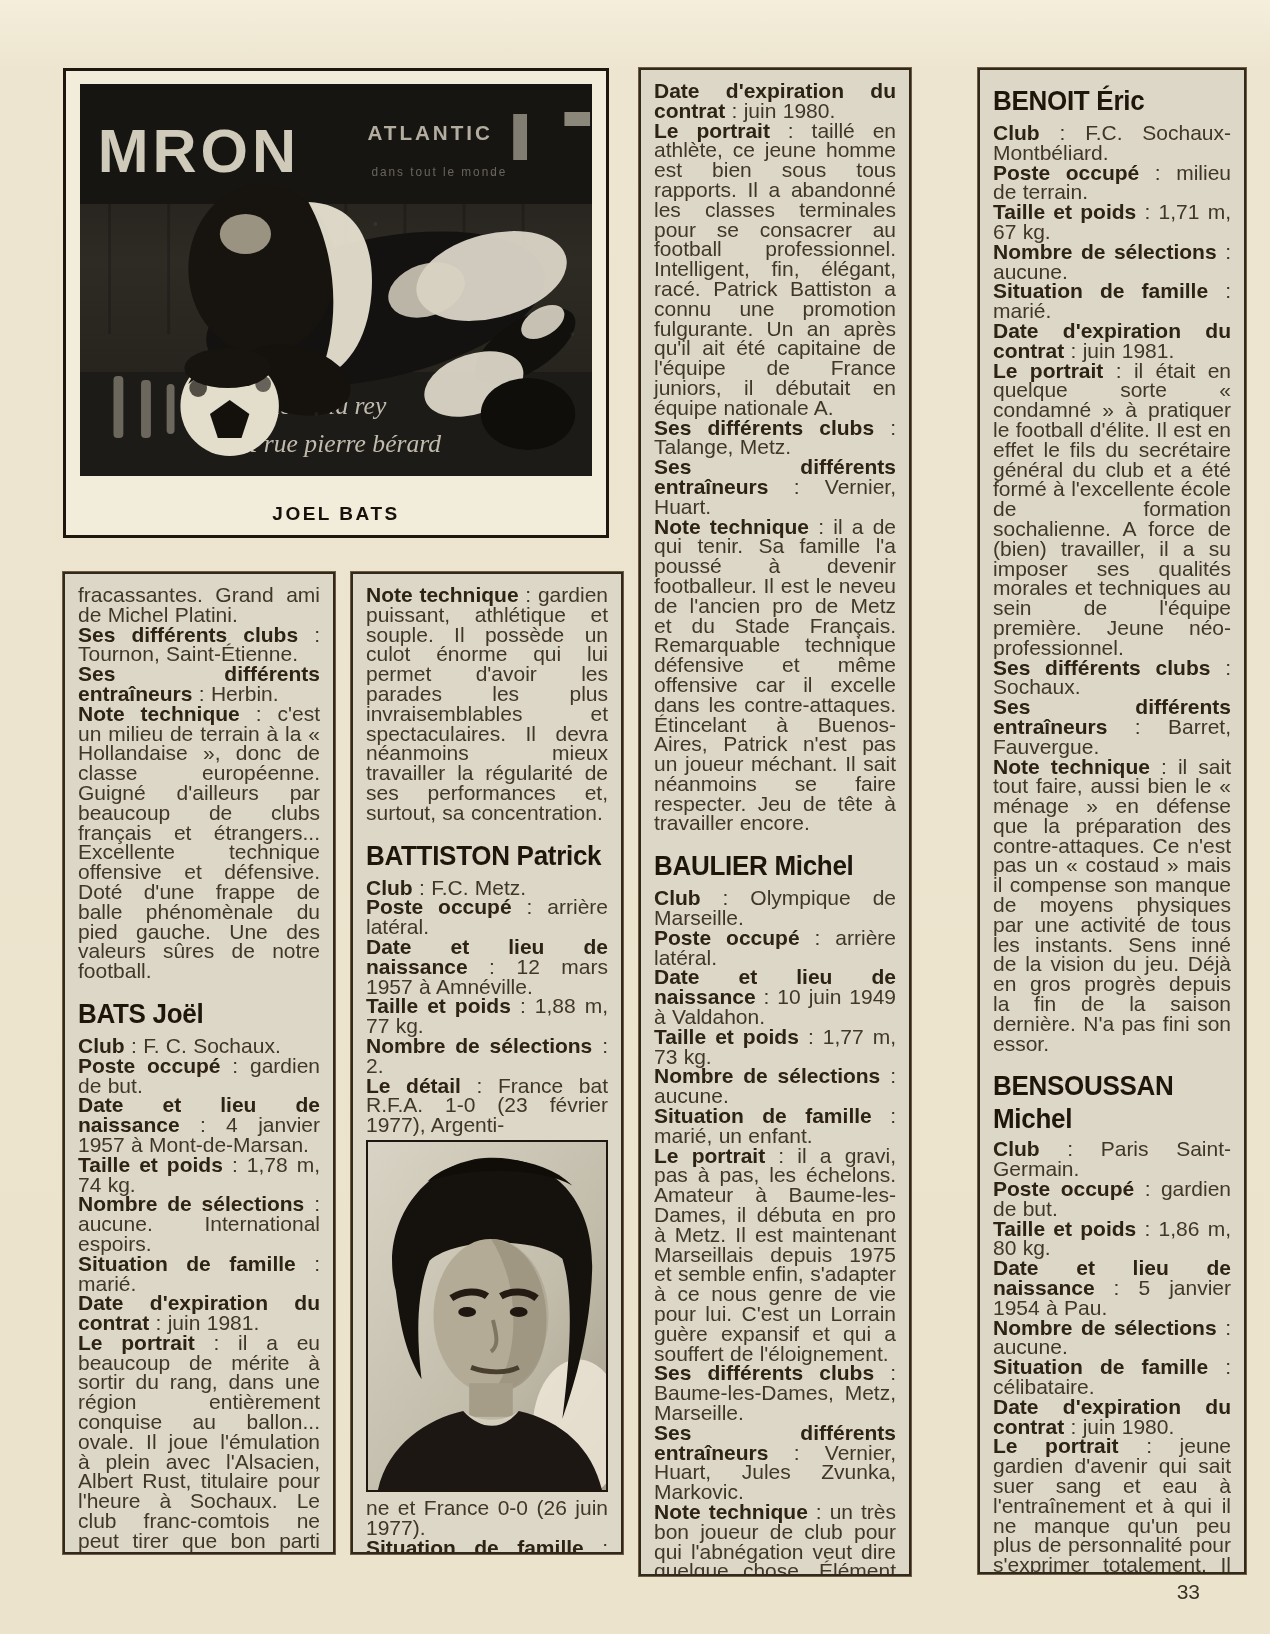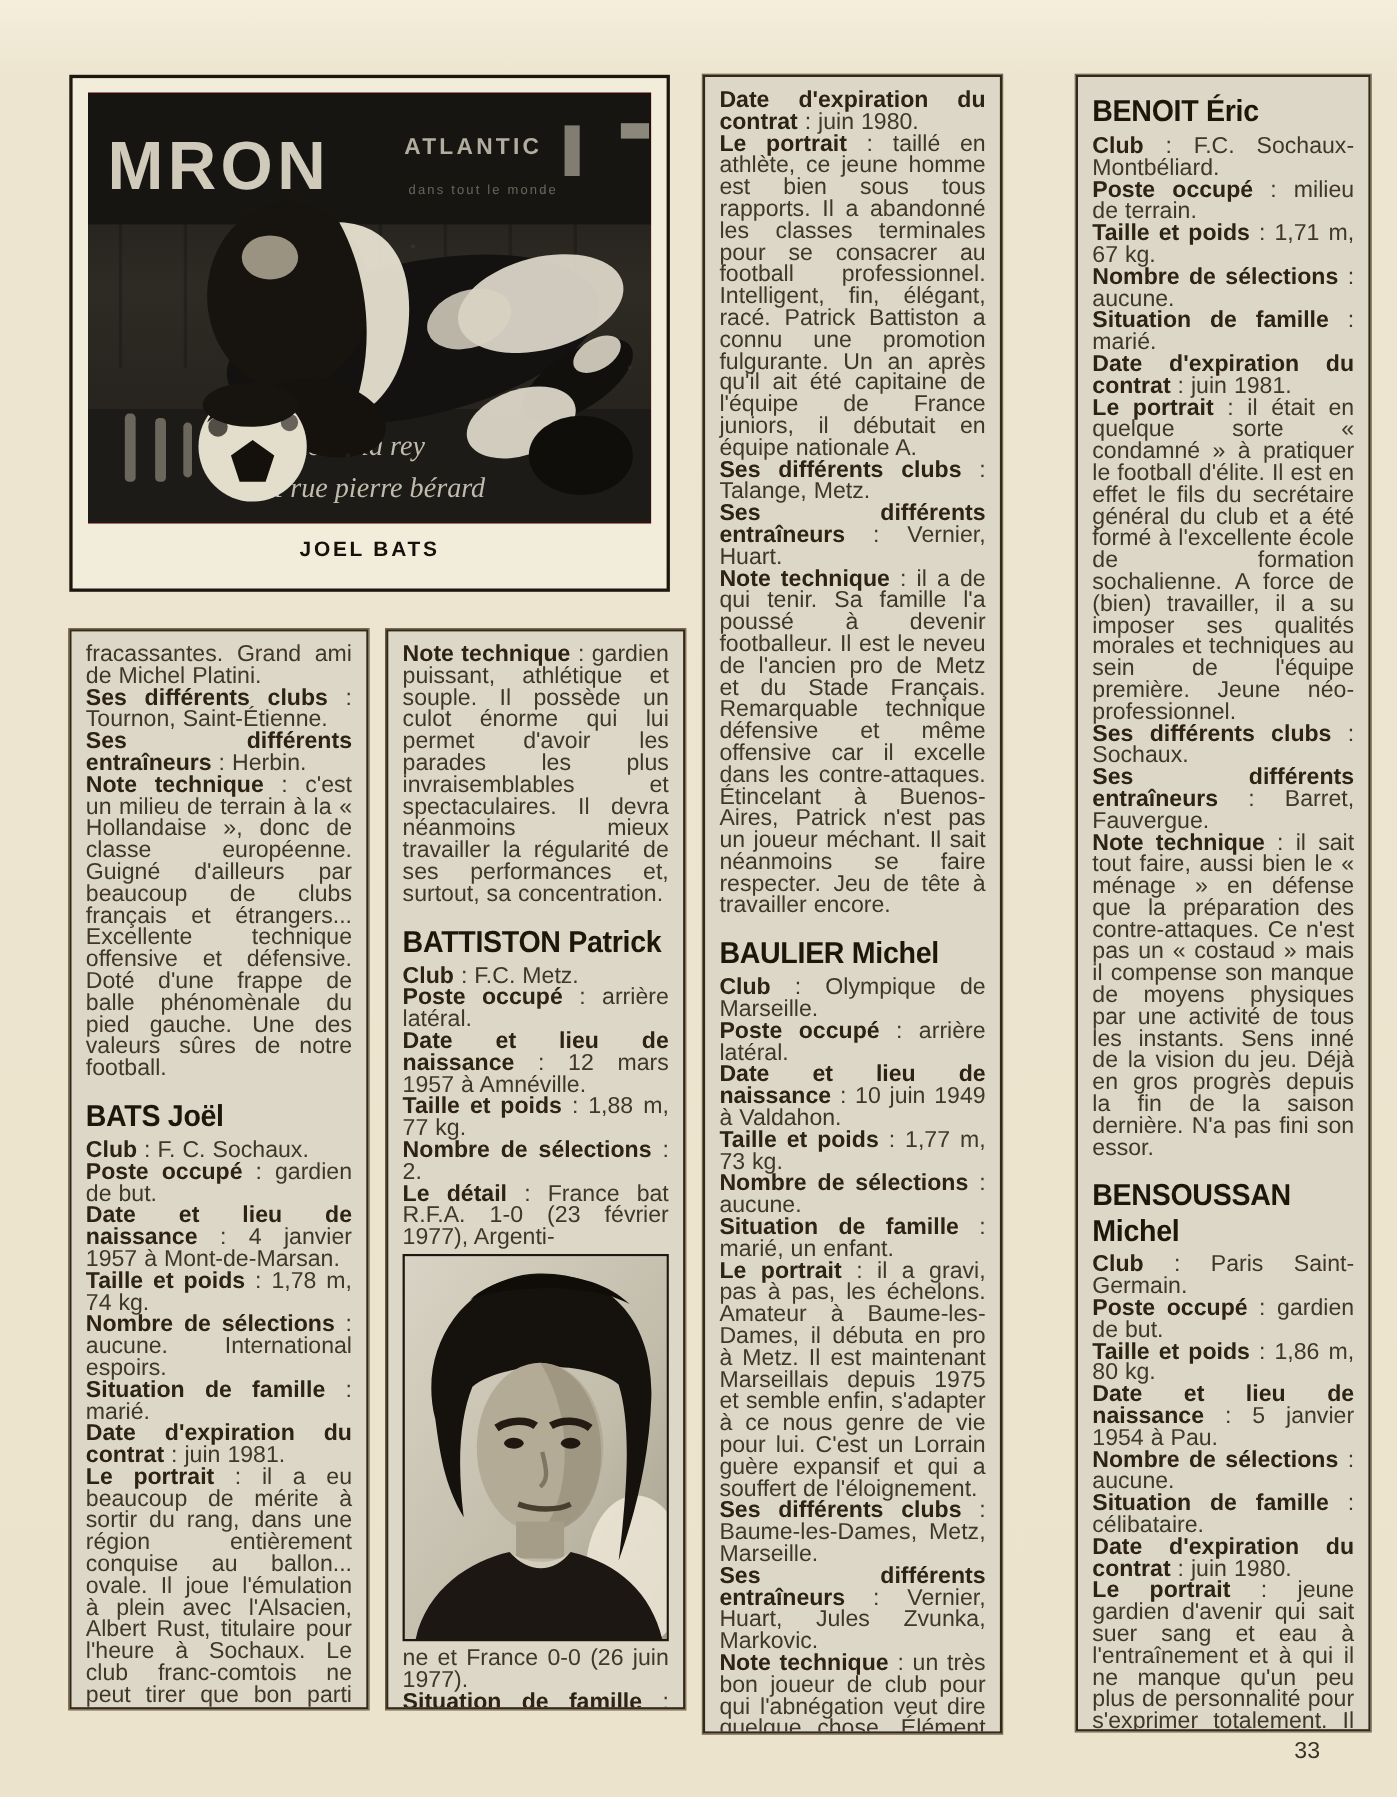--- a/index.html
+++ b/index.html
@@ -31,24 +31,24 @@
     margin:17px 0 7px 0;
     transform:scaleY(1.06);transform-origin:left top;
   }
   .entry-heading.first{margin-top:4px;}
   
   .hero-box{
     position:absolute;left:63px;top:68px;width:546px;height:470px;
     box-sizing:border-box;background:#f2ecda;
     border:3px solid #1d1710;padding:13px 14px 8px 14px;
   }
-  .hero-photo-frame{width:100%;height:392px;background:#ef4444;overflow:hidden;}
+  .hero-photo-frame{width:100%;height:392px;background:#f97316;overflow:hidden;}
   .hero-caption{
     text-align:center;font-weight:bold;font-size:19px;
-    letter-spacing:2.5px;color:#16110b;margin-top:13px;
+    letter-spacing:2.5px;color:#16110b;margin-top:27px;
   }
   
   .portrait-frame{
     box-sizing:border-box;border:2px solid #1d1710;
     margin:5px 0 6px 0;height:352px;background:#c8c3b4;overflow:hidden;
   }
   .portrait-frame svg{display:block;width:100%;height:100%;}
   .page-number{
     position:absolute;right:70px;top:1580px;
     font-size:21px;color:#3b3226;

